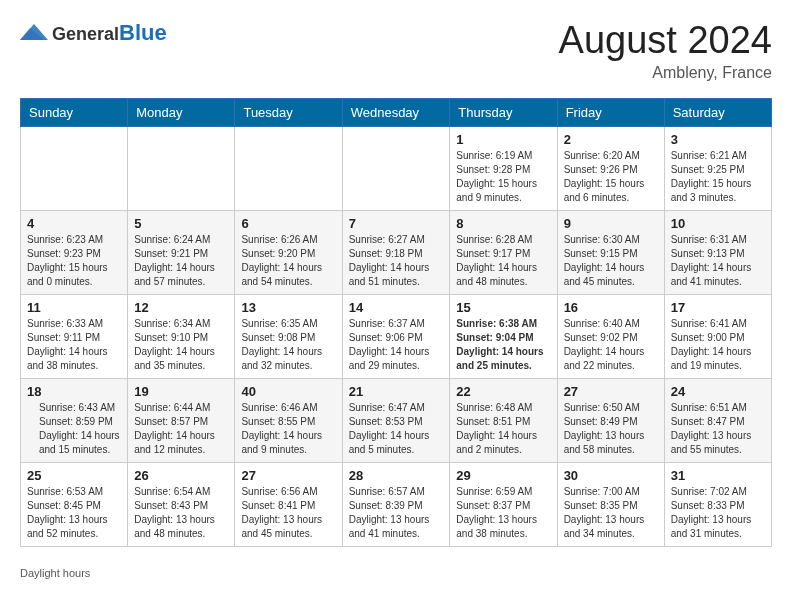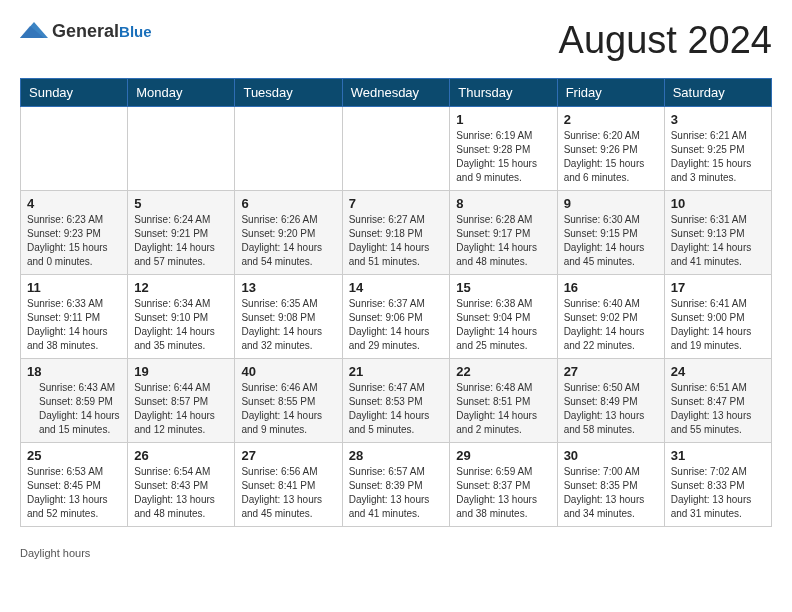--- a/index.html
+++ b/index.html
@@ -38,21 +38,21 @@
       font-size: 16px;
       color: #555;
       margin-top: 2px;
     }
     .calendar-table {
       width: 100%;
       border-collapse: collapse;
       font-size: 11px;
     }
     .calendar-table th {
-      background-color: #0c4a6e;
+      background-color: #0369a1;
       color: #fff;
       text-align: left;
       padding: 6px 8px;
       font-size: 13px;
       font-weight: normal;
       border: 1px solid #2e6db4;
     }
     .calendar-table td {
       border: 1px solid #ccc;
       vertical-align: top;
@@ -87,25 +87,26 @@
 </head>
 <body>
 
 <div class="header">
   <div class="logo">
     <svg class="logo-icon" viewBox="0 0 28 22" xmlns="http://www.w3.org/2000/svg">
       <polygon points="14,2 28,18 0,18" fill="#1a6fba" opacity="0.85"></polygon>
       <polygon points="10,6 24,18 0,18" fill="#2e6db4" opacity="0.6"></polygon>
     </svg>
     <div>
-      <span style="font-size:18px;font-weight:bold;color:#333;">General</span><span style="font-size:15px;font-weight:bold;color:#1a6fba;">Blue</span>
+      <span style="font-size:18px;font-weight:bold;color:#333;">General</span><span style="font-size:22px;font-weight:bold;color:#1a6fba;">Blue</span>
     </div>
   </div>
   <div class="title-block">
     <div class="month-year">August 2024</div>
+    <div class="location">Ambleny, France</div>
   </div>
 </div>
 
 <table class="calendar-table">
   <thead>
     <tr>
     <th>Sunday</th>
         <th>Monday</th>
         <th>Tuesday</th>
         <th>Wednesday</th>
@@ -217,21 +218,21 @@
         </td>
         <td>
           <div class="day-number">14</div>
           <div class="day-info" style="white-space: pre-line;">Sunrise: 6:37 AM
 Sunset: 9:06 PM
 Daylight: 14 hours
 and 29 minutes.</div>
         </td>
         <td>
           <div class="day-number">15</div>
-          <div class="day-info" style="white-space: pre-line;">Sunrise: 6:38 AM
+          <div class="day-info" style="white-space: pre-line; font-weight: bold;">Sunrise: 6:38 AM
 Sunset: 9:04 PM
 Daylight: 14 hours
 and 25 minutes.</div>
         </td>
         <td>
           <div class="day-number">16</div>
           <div class="day-info" style="white-space: pre-line;">Sunrise: 6:40 AM
 Sunset: 9:02 PM
 Daylight: 14 hours
 and 22 minutes.</div>

